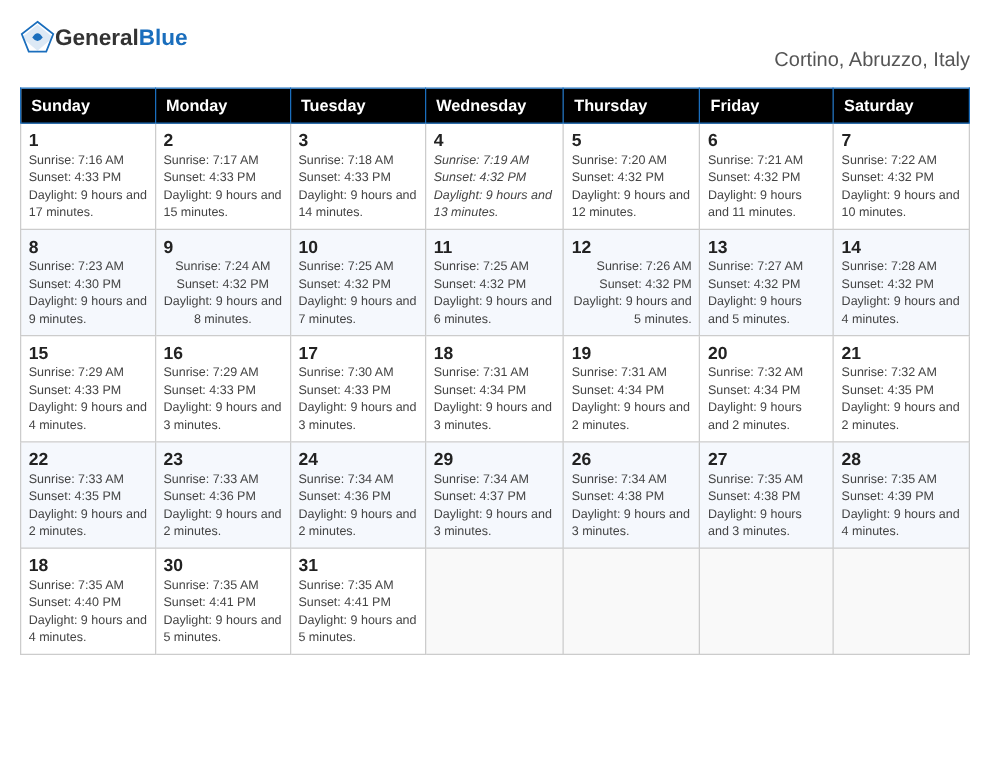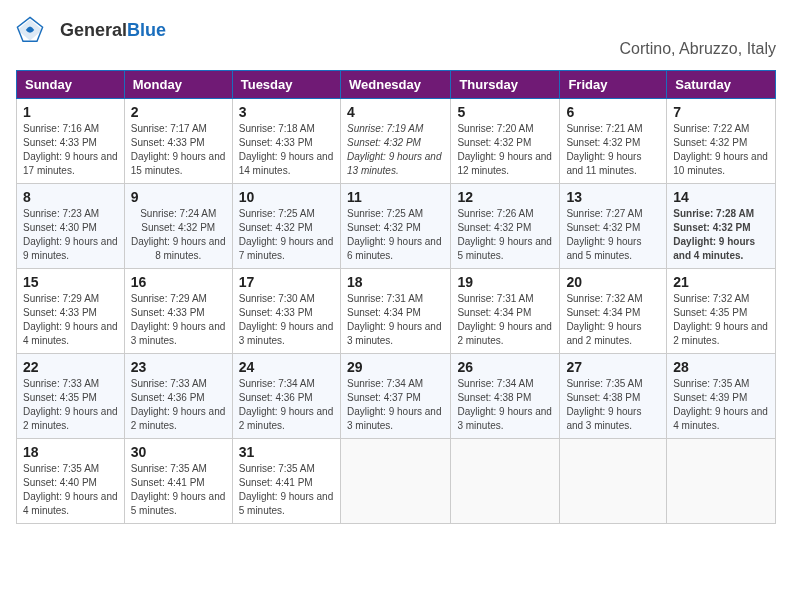--- a/index.html
+++ b/index.html
@@ -12,21 +12,21 @@
     }
     .header {
       display: flex;
       justify-content: space-between;
       align-items: flex-start;
       margin-bottom: 12px;
     }
     .logo {
       display: flex;
       align-items: center;
-      gap: 16px;
+      gap: 0;
     }
     .logo-text-general {
       font-size: 18px;
       font-weight: bold;
       color: #333;
     }
     .logo-text-blue {
       font-size: 18px;
       font-weight: bold;
       color: #1a6ebd;
@@ -47,21 +47,21 @@
       font-size: 16px;
       color: #555;
       margin-top: 24px;
     }
     .calendar {
       width: 100%;
       border-collapse: collapse;
       border: 1px solid #ccc;
     }
     .calendar th {
-      background-color: #701a75;
+      background-color: #000000;
       color: #fff;
       text-align: left;
       padding: 6px 8px;
       font-size: 13px;
       border: 1px solid #1a6ebd;
     }
     .calendar td {
       vertical-align: top;
       border: 1px solid #ccc;
       padding: 5px 6px;
@@ -186,33 +186,33 @@
 Daylight: 9 hours and 7 minutes.</div>
         </td>
         <td>
           <span class="day-number">11</span>
           <div class="day-info" style="white-space: pre-line;">Sunrise: 7:25 AM
 Sunset: 4:32 PM
 Daylight: 9 hours and 6 minutes.</div>
         </td>
         <td>
           <span class="day-number">12</span>
-          <div class="day-info" style="white-space: pre-line;">Sunrise: 7:26 AM
+          <div class="day-info" style="white-space: pre-line; text-align: right;">Sunrise: 7:26 AM
 Sunset: 4:32 PM
 Daylight: 9 hours and 5 minutes.</div>
         </td>
         <td>
           <span class="day-number">13</span>
           <div class="day-info" style="white-space: pre-line;">Sunrise: 7:27 AM
 Sunset: 4:32 PM
 Daylight: 9 hours and 5 minutes.</div>
         </td>
         <td>
           <span class="day-number">14</span>
-          <div class="day-info" style="white-space: pre-line; font-weight: bold;">Sunrise: 7:28 AM
+          <div class="day-info" style="white-space: pre-line;">Sunrise: 7:28 AM
 Sunset: 4:32 PM
 Daylight: 9 hours and 4 minutes.</div>
         </td>
       </tr>
       <tr>
         <td>
           <span class="day-number">15</span>
           <div class="day-info" style="white-space: pre-line;">Sunrise: 7:29 AM
 Sunset: 4:33 PM
 Daylight: 9 hours and 4 minutes.</div>

